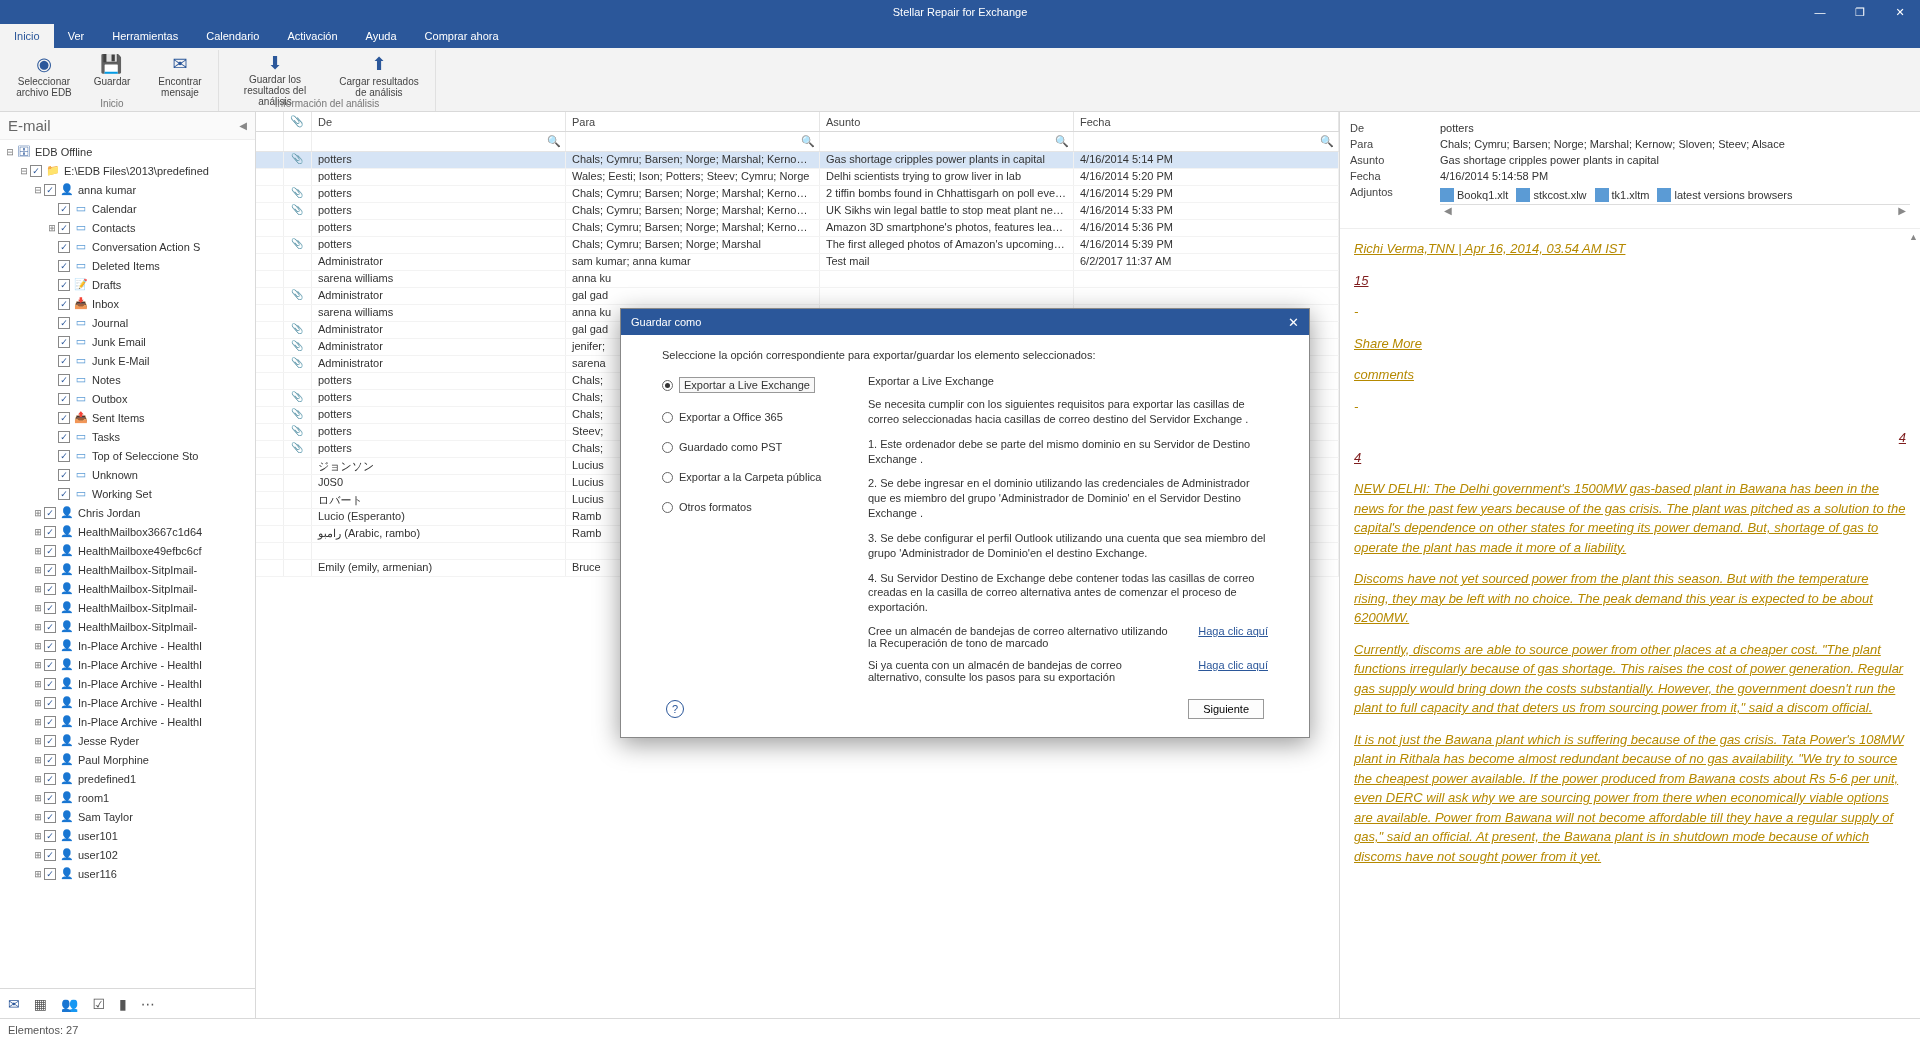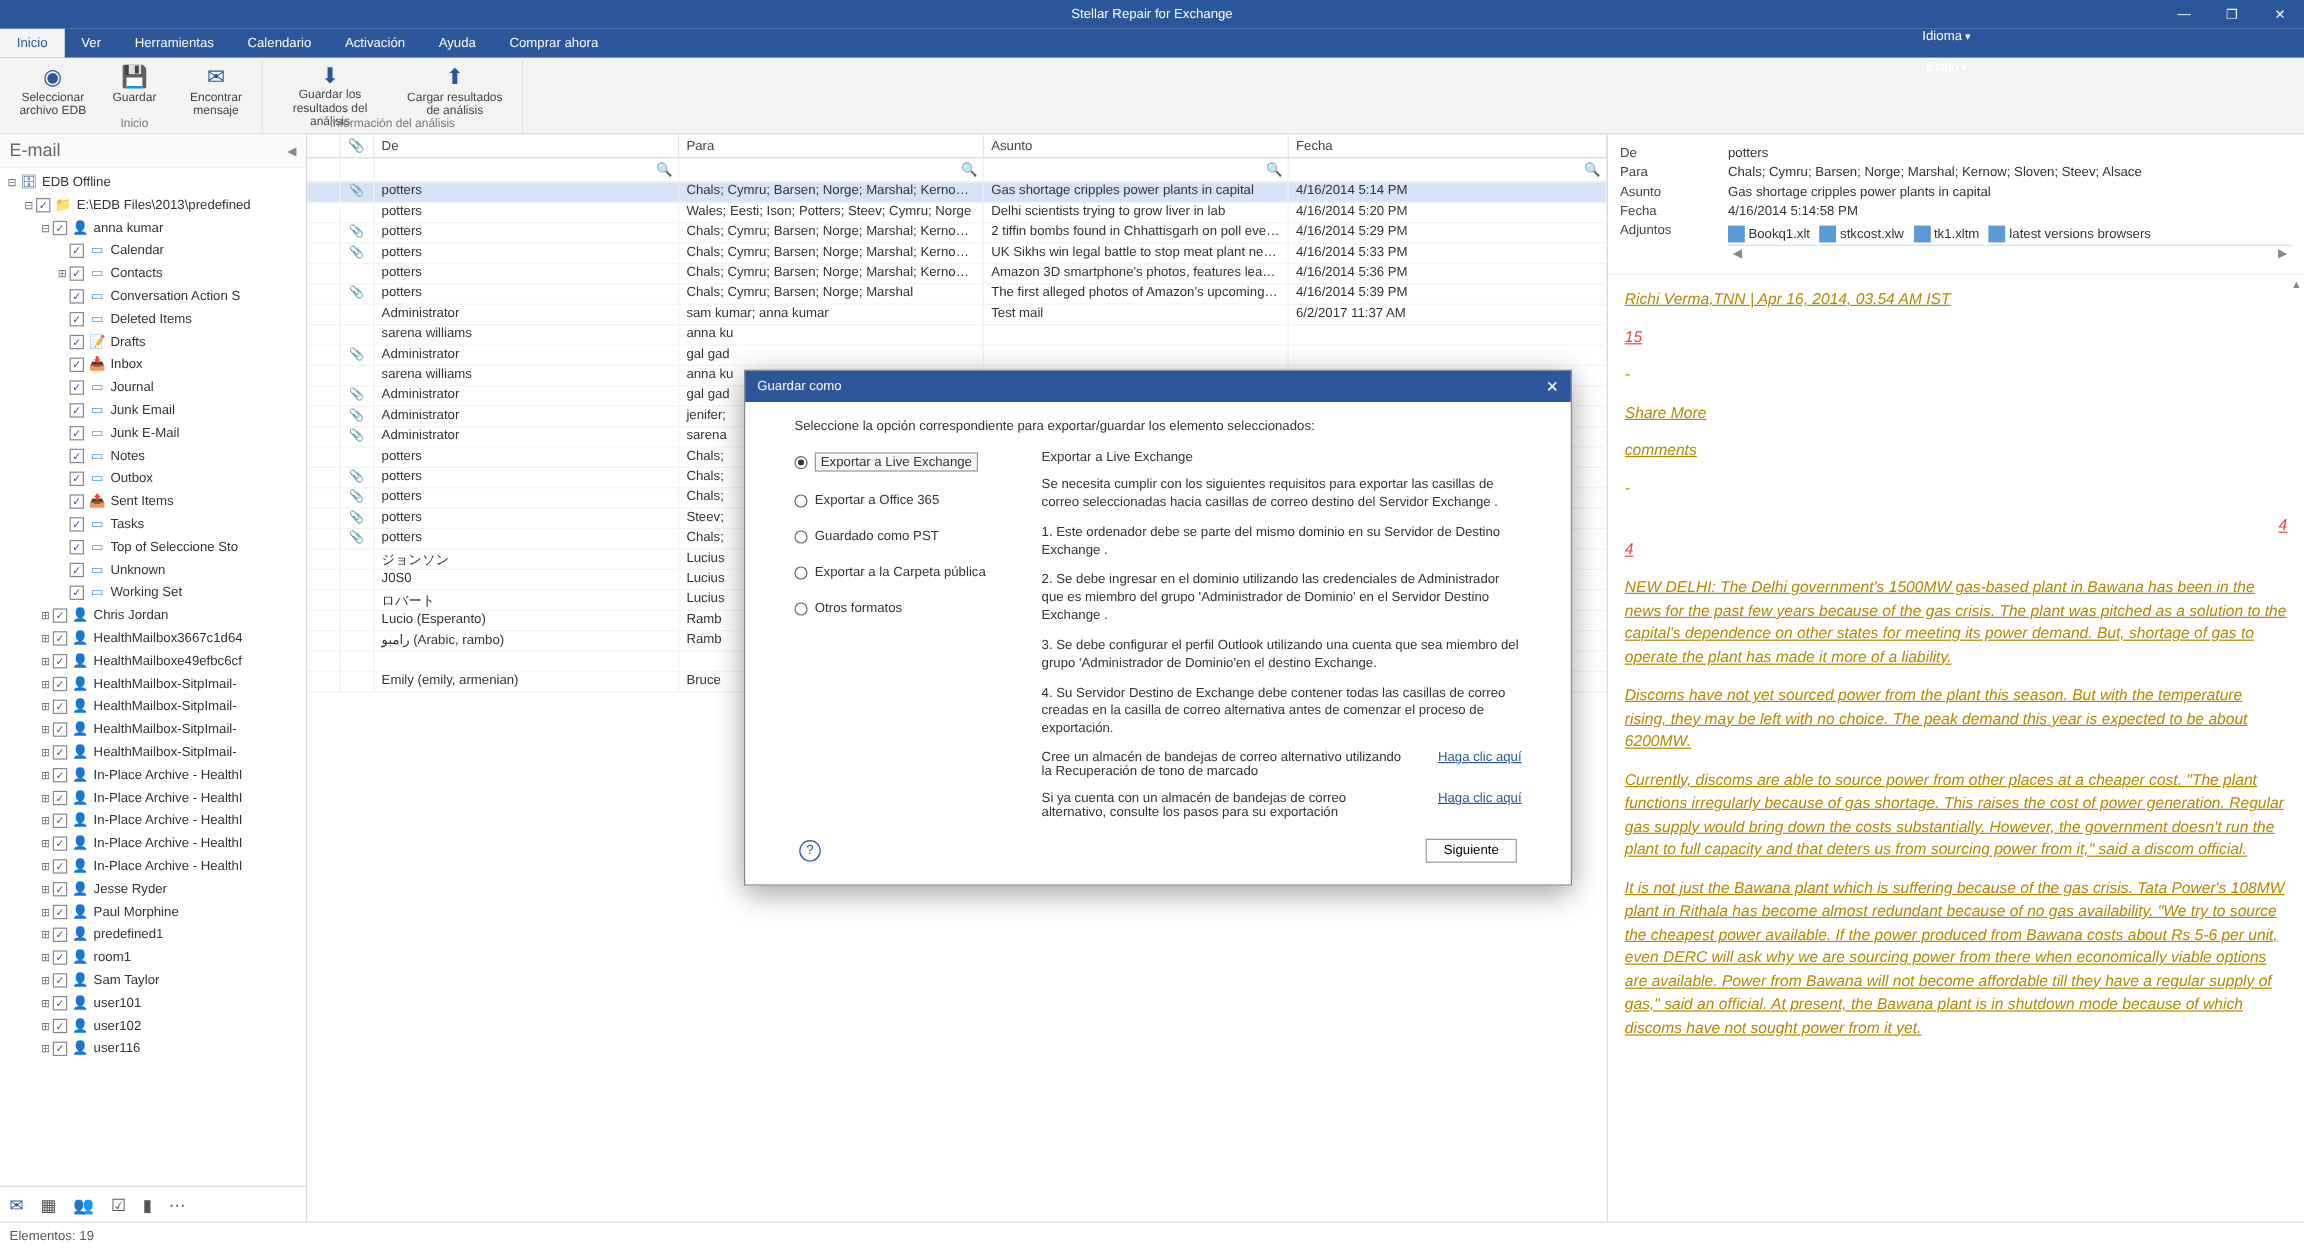--- a/index.html
+++ b/index.html
@@ -73,21 +73,21 @@
 .pfields { padding: 6px 10px; border-bottom: 1px solid #eee; }
 .pfield { display: flex; font-size: 11px; margin: 4px 0; }
 .pfield .lbl { width: 90px; color: #444; }
 .pfield .val { flex: 1; color: #333; }
 .attachments { display: flex; gap: 8px; align-items: center; overflow-x: auto; padding: 2px 0; }
 .attachment { display: flex; align-items: center; gap: 3px; font-size: 11px; }
 .attachment .aicon { width: 14px; height: 14px; background: #5b9bd5; display:inline-block; }
 .att-scroll { height: 14px; border-top: 1px solid #ddd; display: flex; justify-content: space-between; font-size: 10px; color: #888; padding: 0 4px; }
 .pbody { flex: 1; overflow: auto; padding: 10px 14px; font-family: Georgia, serif; font-size: 13px; color: #b58900; font-style: italic; line-height: 1.5; position: relative; }
 .pbody p { margin-bottom: 12px; text-decoration: underline; }
-.pbody .num { color: #ef4444; text-decoration: underline; }
+.pbody .num { color: #7f1d1d; text-decoration: underline; }
 .pbody-scroll-up { position: absolute; right: 2px; top: 2px; font-size: 9px; color: #888; }
 .dialog { position: absolute; left: 620px; top: 308px; width: 690px; height: 430px; background: #fff; box-shadow: 0 6px 24px rgba(0,0,0,0.4); border: 1px solid #888; display: flex; flex-direction: column; }
 .dialog-title { height: 26px; background: #2b579a; color: #fff; display: flex; align-items: center; padding: 0 10px; justify-content: space-between; font-size: 11px; }
 .dialog-title .close { cursor: pointer; font-size: 13px; }
 .dialog-body { flex: 1; padding: 14px 41px; display: flex; flex-direction: column; font-size: 11px; color: #333; }
 .dialog-instr { margin-bottom: 14px; }
 .dialog-cols { display: flex; gap: 36px; flex: 1; }
 .dialog-left { width: 170px; display: flex; flex-direction: column; gap: 18px; padding-top: 2px; }
 .radio-row { display: flex; align-items: center; gap: 6px; }
 .radio { width: 11px; height: 11px; border: 1px solid #666; border-radius: 50%; display: inline-flex; align-items: center; justify-content: center; }
@@ -125,24 +125,20 @@
 </div>
 
 <div class="menubar">
   <div class="tab active">Inicio</div>
   <div class="tab">Ver</div>
   <div class="tab">Herramientas</div>
   <div class="tab">Calendario</div>
   <div class="tab">Activación</div>
   <div class="tab">Ayuda</div>
   <div class="tab">Comprar ahora</div>
-  <div class="right">
-    <span class="dd">Idioma</span>
-    <span class="dd">Estilo</span>
-  </div>
 </div>
 
 <div class="ribbon">
   <div class="ribbon-group">
     <div class="ribbon-buttons">
       <div class="rbtn">
         <span class="ricon">◉</span>
         <span class="rlabel" style="white-space:pre-line">Seleccionar
 archivo EDB</span>
       </div>
@@ -707,21 +703,21 @@
       <p>NEW DELHI: The Delhi government's 1500MW gas-based plant in Bawana has been in the news for the past few years because of the gas crisis. The plant was pitched as a solution to the capital's dependence on other states for meeting its power demand. But, shortage of gas to operate the plant has made it more of a liability.</p>
       <p>Discoms have not yet sourced power from the plant this season. But with the temperature rising, they may be left with no choice. The peak demand this year is expected to be about 6200MW.</p>
       <p>Currently, discoms are able to source power from other places at a cheaper cost. "The plant functions irregularly because of gas shortage. This raises the cost of power generation. Regular gas supply would bring down the costs substantially. However, the government doesn't run the plant to full capacity and that deters us from sourcing power from it," said a discom official.</p>
       <p>It is not just the Bawana plant which is suffering because of the gas crisis. Tata Power's 108MW plant in Rithala has become almost redundant because of no gas availability. "We try to source the cheapest power available. If the power produced from Bawana costs about Rs 5-6 per unit, even DERC will ask why we are sourcing power from there when economically viable options are available. Power from Bawana will not become affordable till they have a regular supply of gas," said an official. At present, the Bawana plant is in shutdown mode because of which discoms have not sought power from it yet.</p>
     </div>
   </div>
 
 </div>
 
 <div class="statusbar">
-  <span>Elementos: 19</span>
+  <span>Elementos: 27</span>
 </div>
 
 <div class="dialog">
   <div class="dialog-title">
     <span>Guardar como</span>
     <span class="close">✕</span>
   </div>
   <div class="dialog-body">
     <div class="dialog-instr">Seleccione la opción correspondiente para exportar/guardar los elemento seleccionados:</div>
     <div class="dialog-cols">

